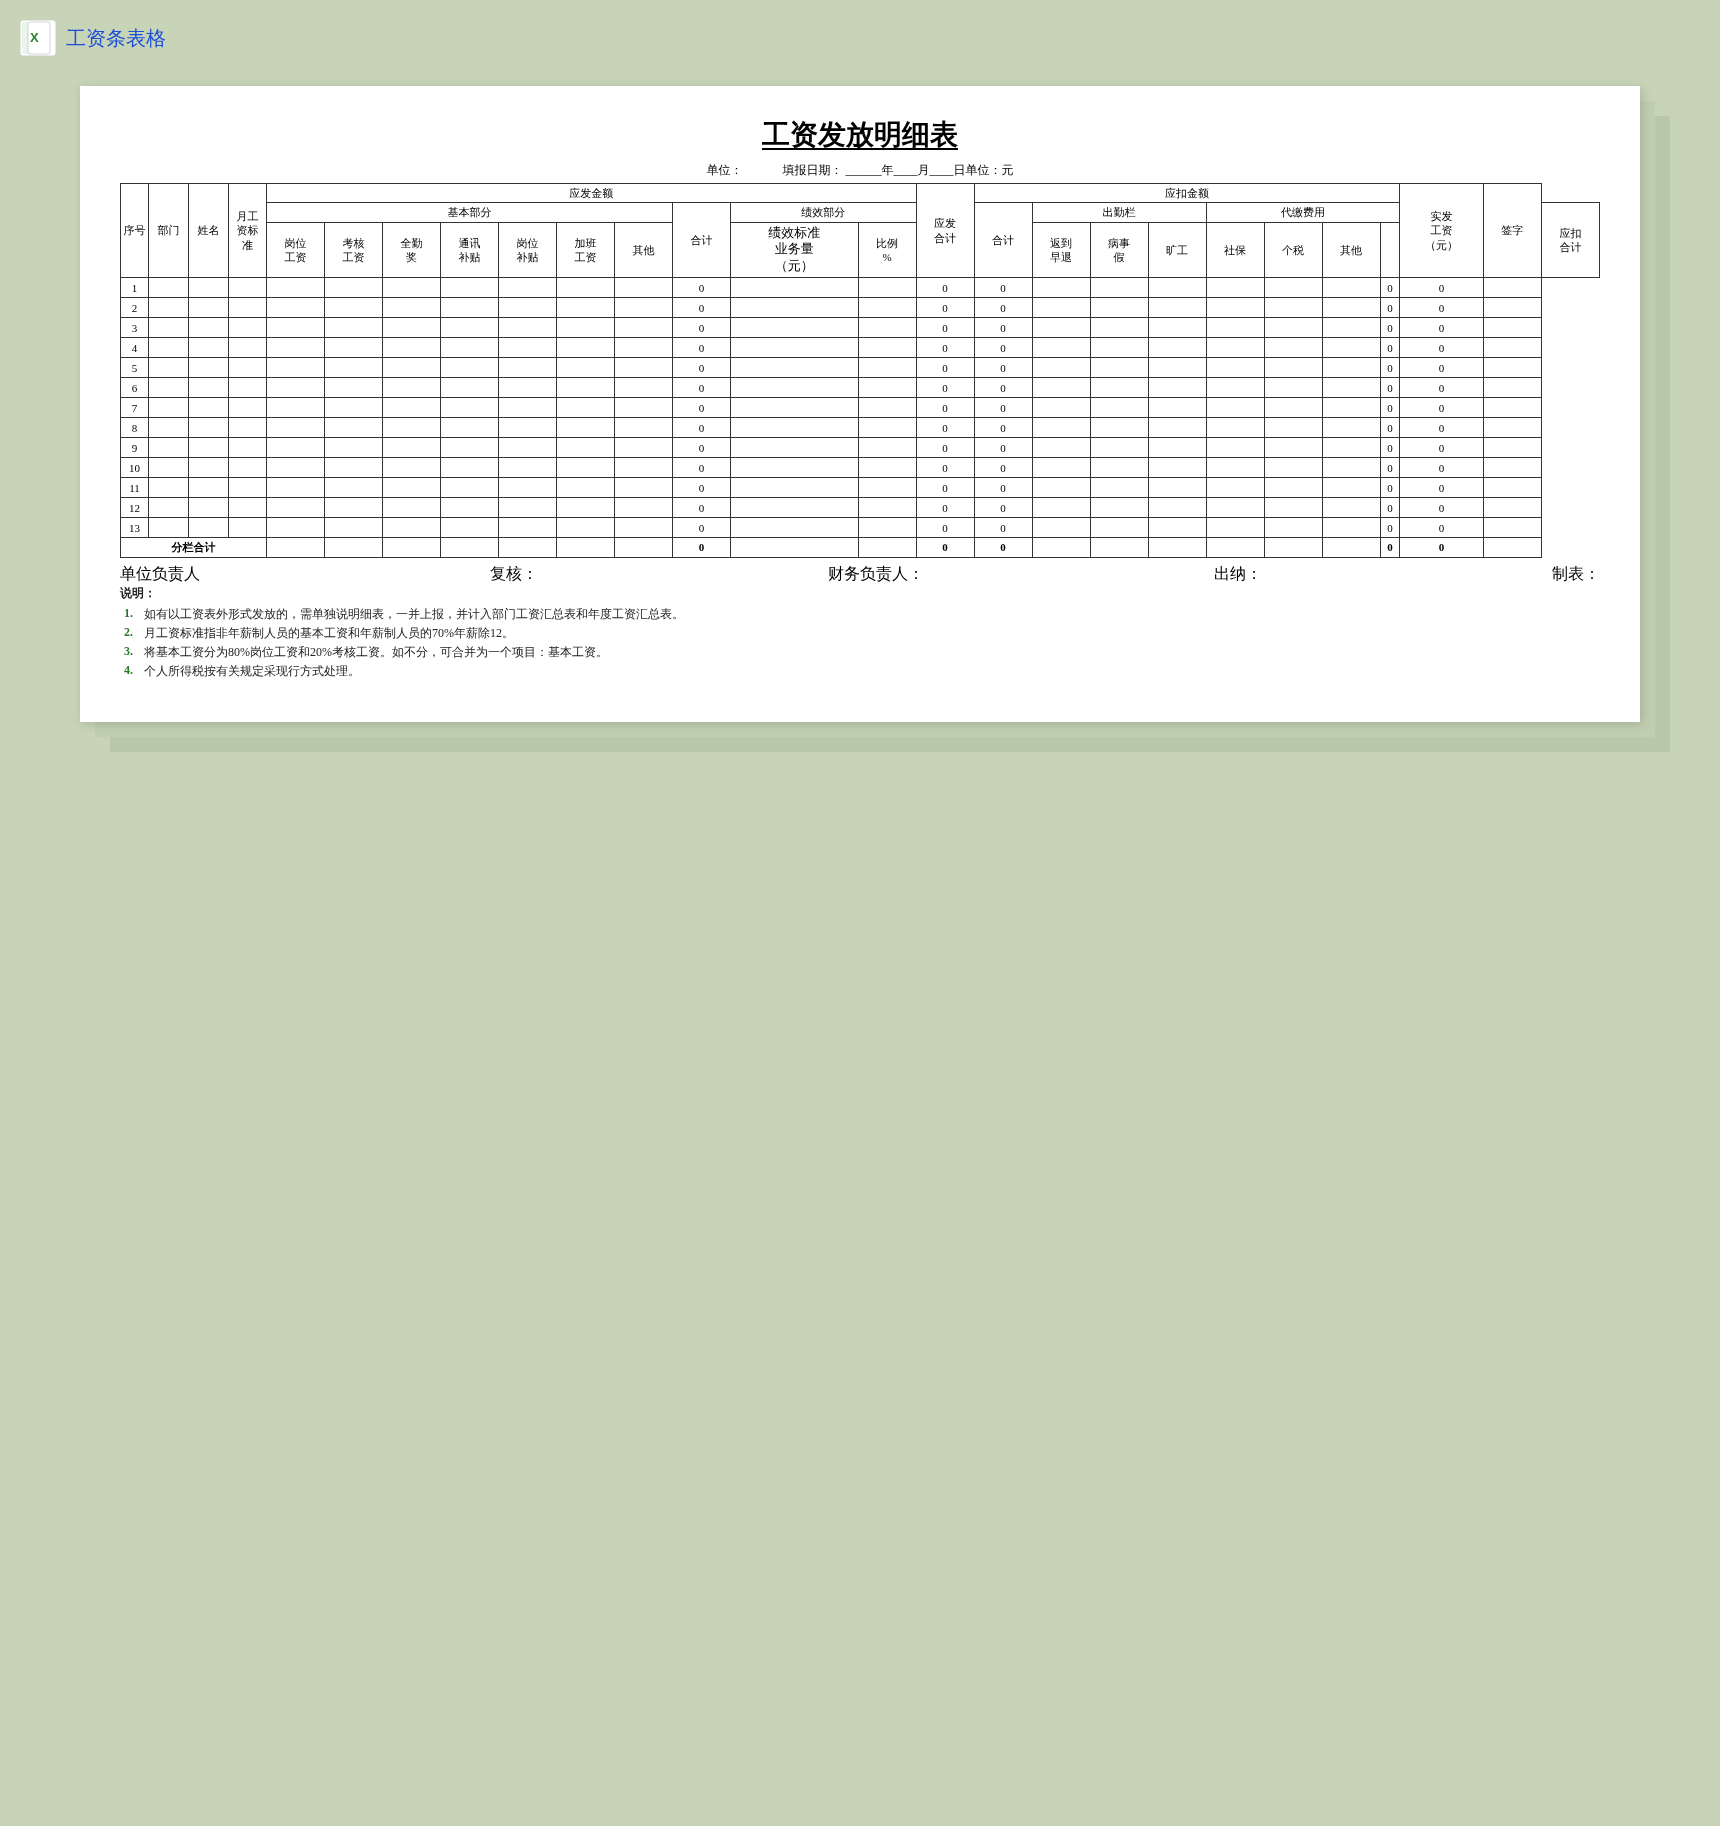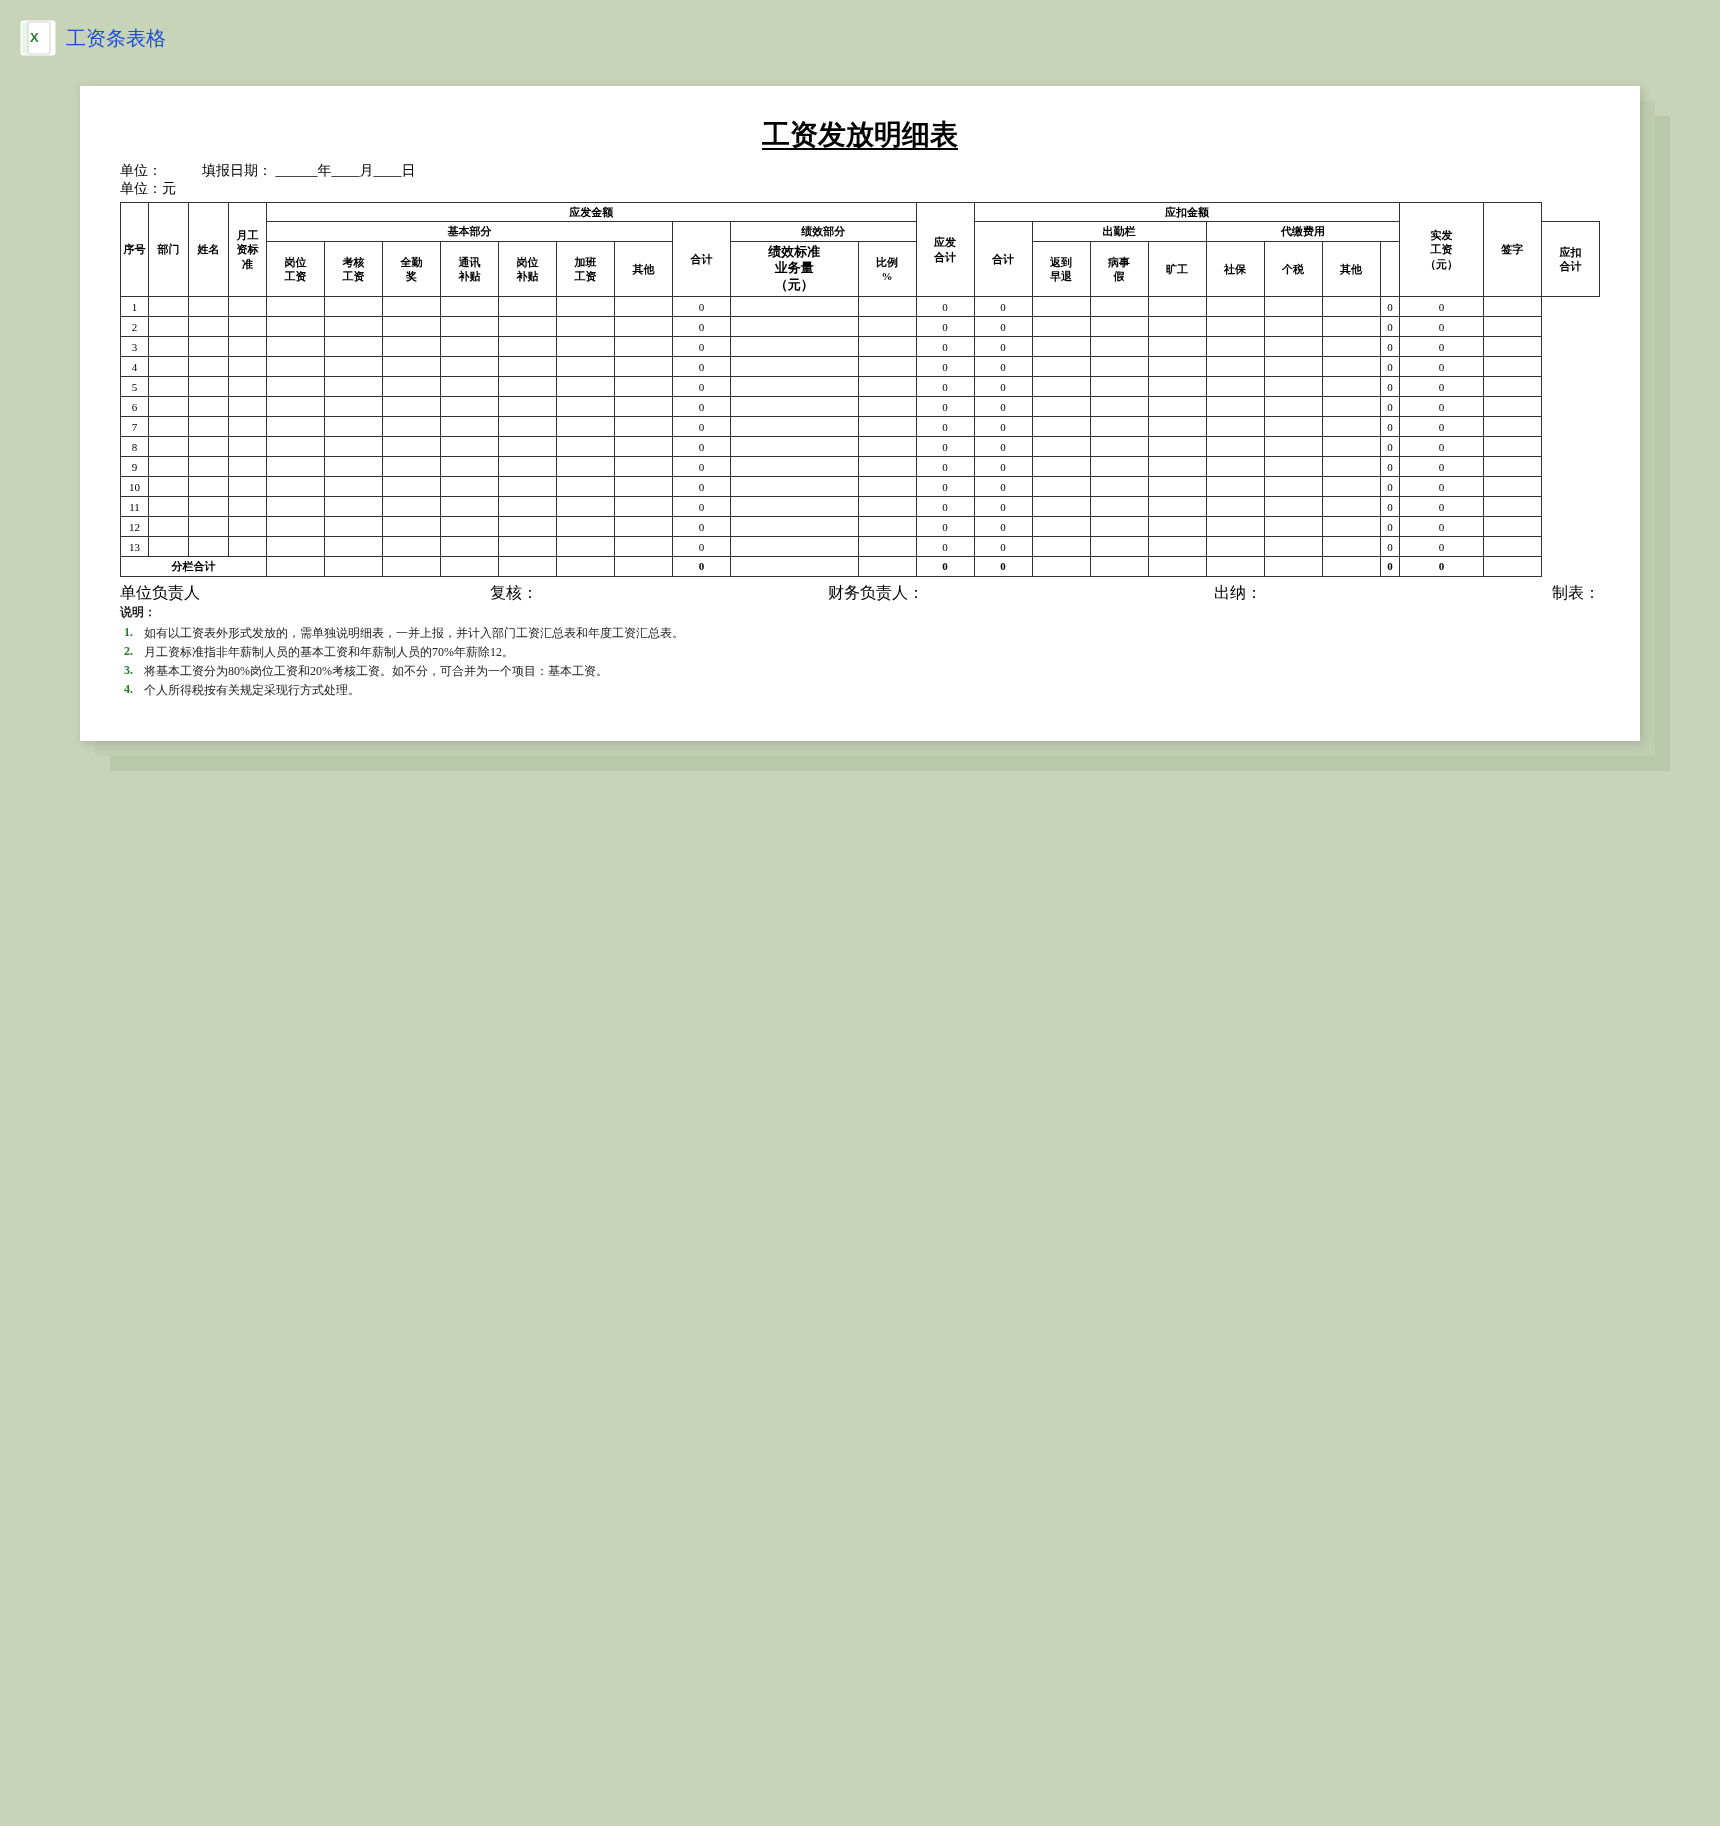--- a/index.html
+++ b/index.html
@@ -58,42 +58,41 @@
       text-align: center;
       font-size: 28px;
       font-weight: bold;
       margin-bottom: 8px;
       text-decoration: underline;
       text-underline-offset: 4px;
     }
     .doc-meta {
       display: flex;
       justify-content: center;
-      font-size: 14px;
+      font-size: 12px;
       margin-bottom: 4px;
-      flex-direction: column;
     }
     .doc-meta-left { display: flex; gap: 40px; }
     .doc-meta-right { }
     table.main-table {
       width: 100%;
       border-collapse: collapse;
       font-size: 11px;
     }
     table.main-table th,
     table.main-table td {
       border: 1px solid #333;
       text-align: center;
       padding: 2px 1px;
       vertical-align: middle;
       line-height: 1.3;
     }
     table.main-table th {
       background: #fff;
-      font-weight: bold;
+      font-weight: normal;
       margin-top: 12px;
     }
     .row-num-col { width: 28px; }
     .dept-col { width: 40px; }
     .name-col { width: 40px; }
     .monthly-col { width: 38px; }
     .data-row td { height: 20px; }
     .footer-row td { font-weight: bold; }
     .signatures-row {
       display: flex;

